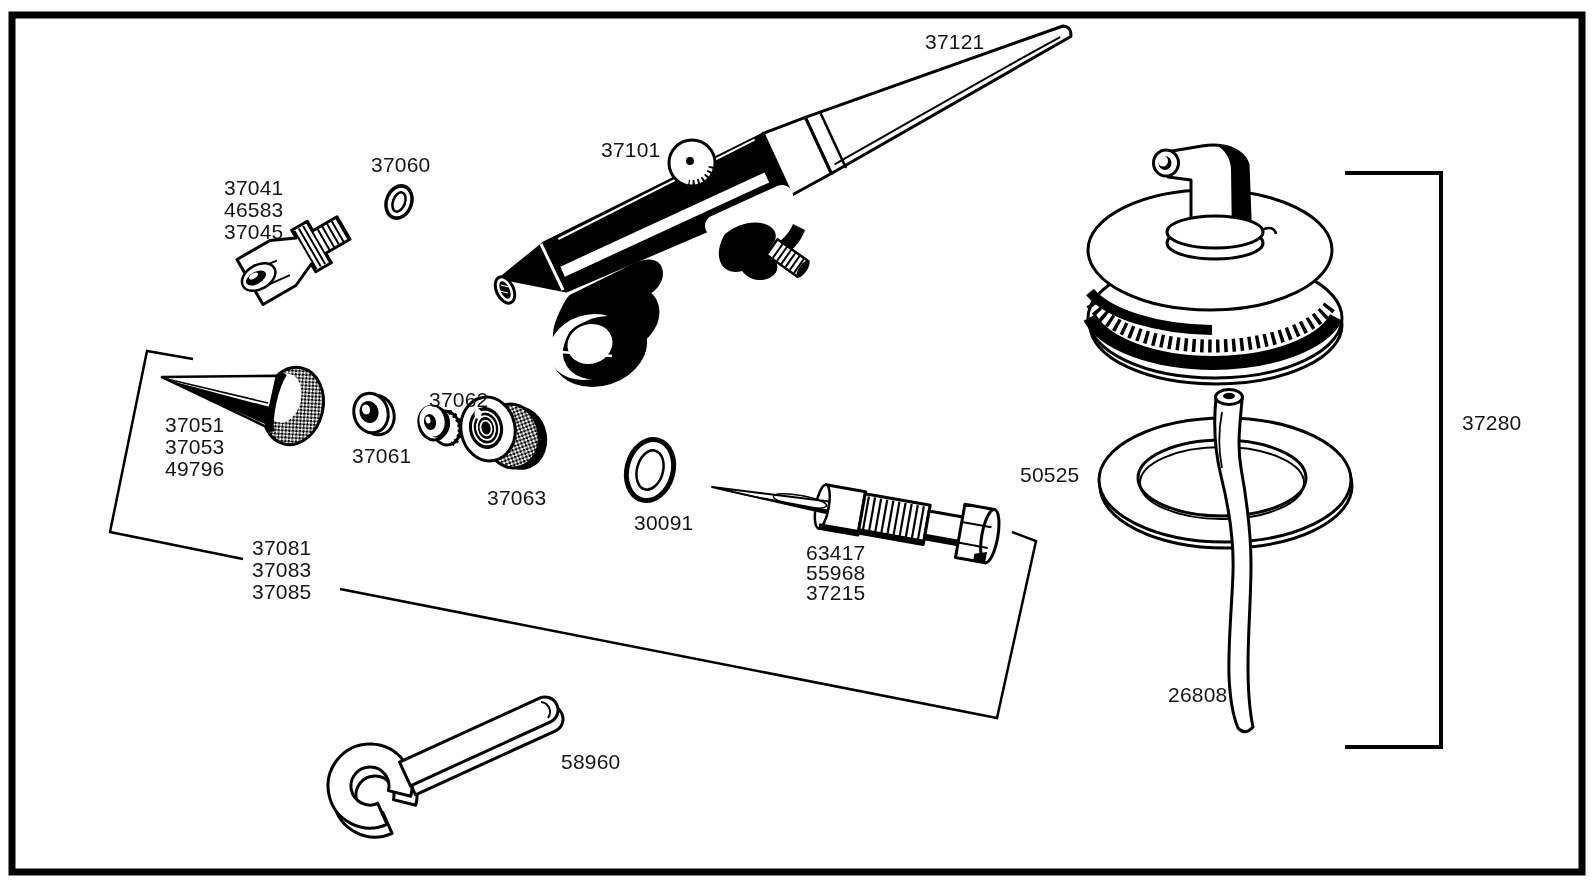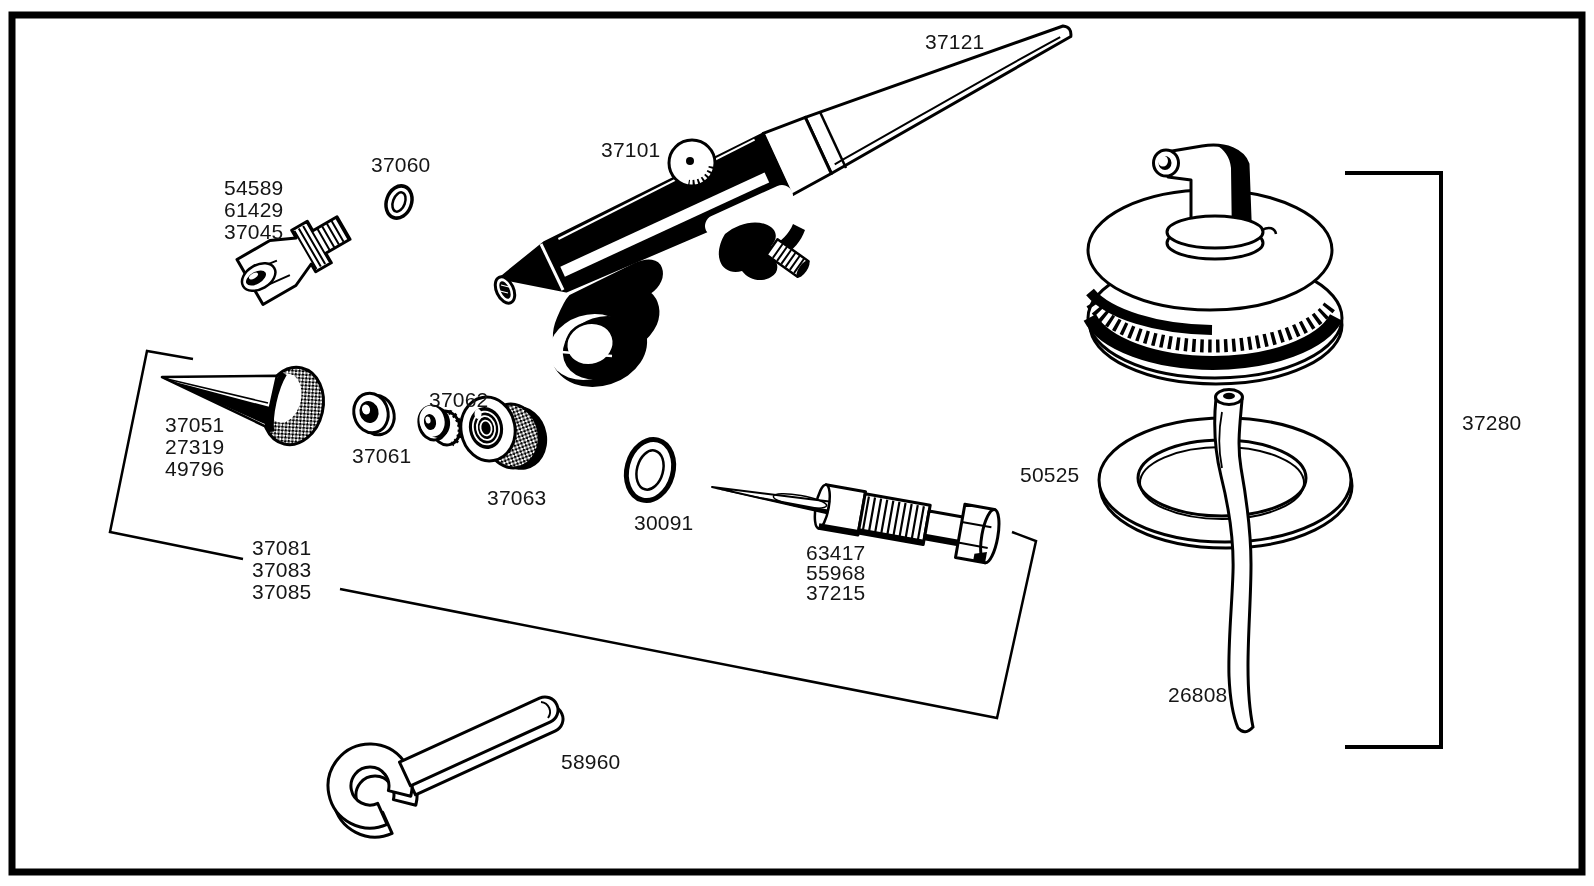--- a/index.html
+++ b/index.html
@@ -183,26 +183,26 @@
 
   <polyline points="193,359 147,351 110,532 243,559" fill="none" stroke="#000" stroke-width="2.5"></polyline>
   <polyline points="340,589 997,718 1036,541 1012,532" fill="none" stroke="#000" stroke-width="2.5"></polyline>
   <polyline points="1345,173 1441,173 1441,747 1345,747" fill="none" stroke="#000" stroke-width="4"></polyline>
 </svg>
 
   <div class="lbl" style="left:925px;top:31px">37121</div>
   <div class="lbl" style="left:601px;top:139px">37101</div>
   <div class="lbl" style="left:371px;top:154px">37060</div>
 
-  <div class="lbl" style="left:224px;top:177px">54589</div>
-  <div class="lbl" style="left:224px;top:199px">61429</div>
+  <div class="lbl" style="left:224px;top:177px">37041</div>
+  <div class="lbl" style="left:224px;top:199px">46583</div>
   <div class="lbl" style="left:224px;top:221px">37045</div>
 
   <div class="lbl" style="left:165px;top:414px">37051</div>
-  <div class="lbl" style="left:165px;top:436px">27319</div>
+  <div class="lbl" style="left:165px;top:436px">37053</div>
   <div class="lbl" style="left:165px;top:458px">49796</div>
 
   <div class="lbl" style="left:352px;top:445px">37061</div>
   <div class="lbl" style="left:429px;top:389px">37062</div>
   <div class="lbl" style="left:487px;top:487px">37063</div>
   <div class="lbl" style="left:634px;top:512px">30091</div>
 
   <div class="lbl" style="left:252px;top:537px">37081</div>
   <div class="lbl" style="left:252px;top:559px">37083</div>
   <div class="lbl" style="left:252px;top:581px">37085</div>

